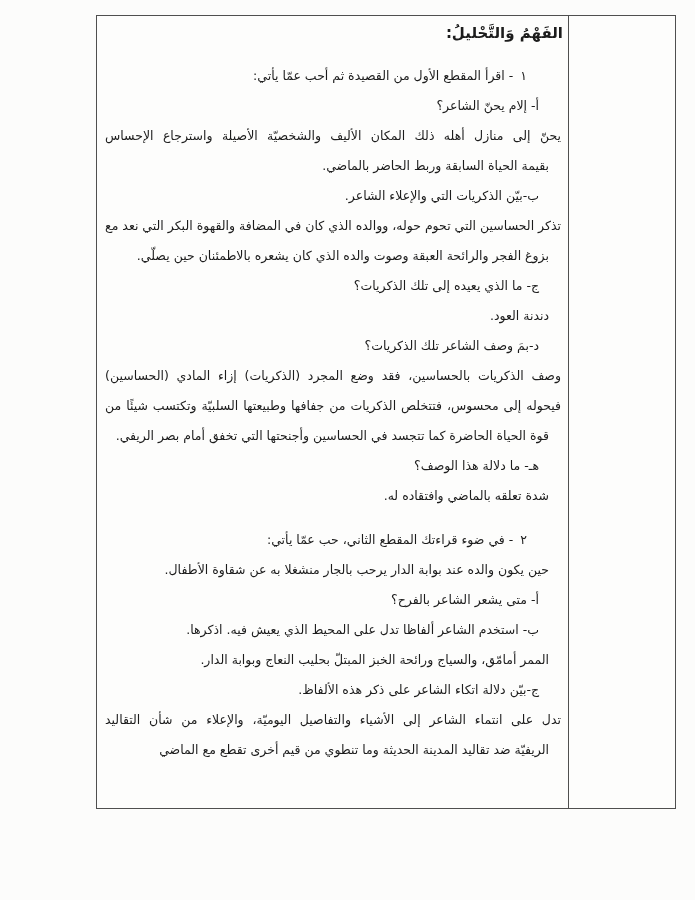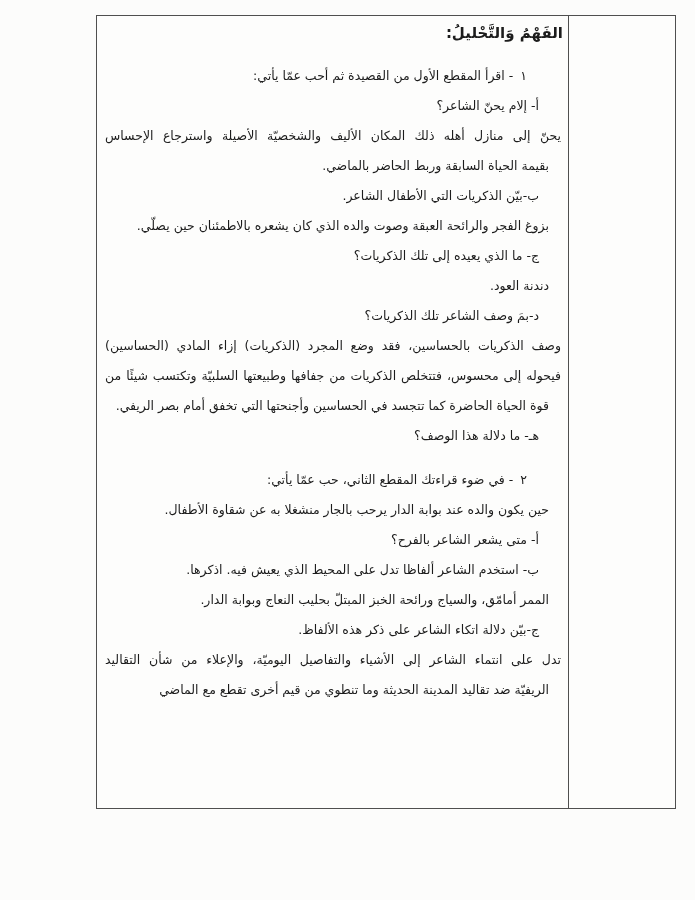--- a/index.html
+++ b/index.html
@@ -73,29 +73,31 @@
   <div class="frame" dir="rtl">
     <div class="margin-col"></div>
     <div class="content-col">
       <div class="t-title">الفَهْمُ وَالتَّحْليلُ:</div>
       <div id="qa-root">
           <div class="q-block">
             <div class="line q-head"><span class="q-num">١</span><span>- اقرأ المقطع الأول من القصيدة ثم أحب عمّا يأتي:</span></div>
             <div class="line part-q">أ- إلام يحنّ الشاعر؟</div>
             <div class="line ans-full">يحنّ إلى منازل أهله ذلك المكان الأليف والشخصيّة الأصيلة واسترجاع الإحساس</div>
             <div class="line ans-end">بقيمة الحياة السابقة وربط الحاضر بالماضي.</div>
-            <div class="line part-q">ب-بيّن الذكريات التي الأطفال الشاعر.</div>
+            <div class="line part-q">ب-بيّن الذكريات التي والإعلاء الشاعر.</div>
+            <div class="line ans-full">تذكر الحساسين التي تحوم حوله، ووالده الذي كان في المضافة والقهوة البكر التي نعد مع</div>
             <div class="line ans-end">بزوغ الفجر والرائحة العبقة وصوت والده الذي كان يشعره بالاطمئنان حين يصلّي.</div>
             <div class="line part-q">ج- ما الذي يعيده إلى تلك الذكريات؟</div>
             <div class="line ans-end">دندنة العود.</div>
             <div class="line part-q">د-بمَ وصف الشاعر تلك الذكريات؟</div>
             <div class="line ans-full">وصف الذكريات بالحساسين، فقد وضع المجرد (الذكريات) إزاء المادي (الحساسين)</div>
             <div class="line ans-full">فيحوله إلى محسوس، فتتخلص الذكريات من جفافها وطبيعتها السلبيّة وتكتسب شيئًا من</div>
             <div class="line ans-end">قوة الحياة الحاضرة كما تتجسد في الحساسين وأجنحتها التي تخفق أمام بصر الريفي.</div>
             <div class="line part-q">هـ- ما دلالة هذا الوصف؟</div>
+            <div class="line ans-end">شدة تعلقه بالماضي وافتقاده له.</div>
           </div>
           <div class="q-block">
             <div class="line q-head"><span class="q-num">٢</span><span>- في ضوء قراءتك المقطع الثاني، حب عمّا يأتي:</span></div>
             <div class="line ans-end">حين يكون والده عند بوابة الدار يرحب بالجار منشغلا به عن شقاوة الأطفال.</div>
             <div class="line part-q">أ- متى يشعر الشاعر بالفرح؟</div>
             <div class="line part-q">ب- استخدم الشاعر ألفاظا تدل على المحيط الذي يعيش فيه. اذكرها.</div>
             <div class="line ans-end">الممر أمامّق، والسياج ورائحة الخبز المبتلّ بحليب النعاج وبوابة الدار.</div>
             <div class="line part-q">ج-بيّن دلالة اتكاء الشاعر على ذكر هذه الألفاظ.</div>
             <div class="line ans-full">تدل على انتماء الشاعر إلى الأشياء والتفاصيل اليوميّة، والإعلاء من شأن التقاليد</div>
             <div class="line ans-end">الريفيّة ضد تقاليد المدينة الحديثة وما تنطوي من قيم أخرى تقطع مع الماضي</div>

